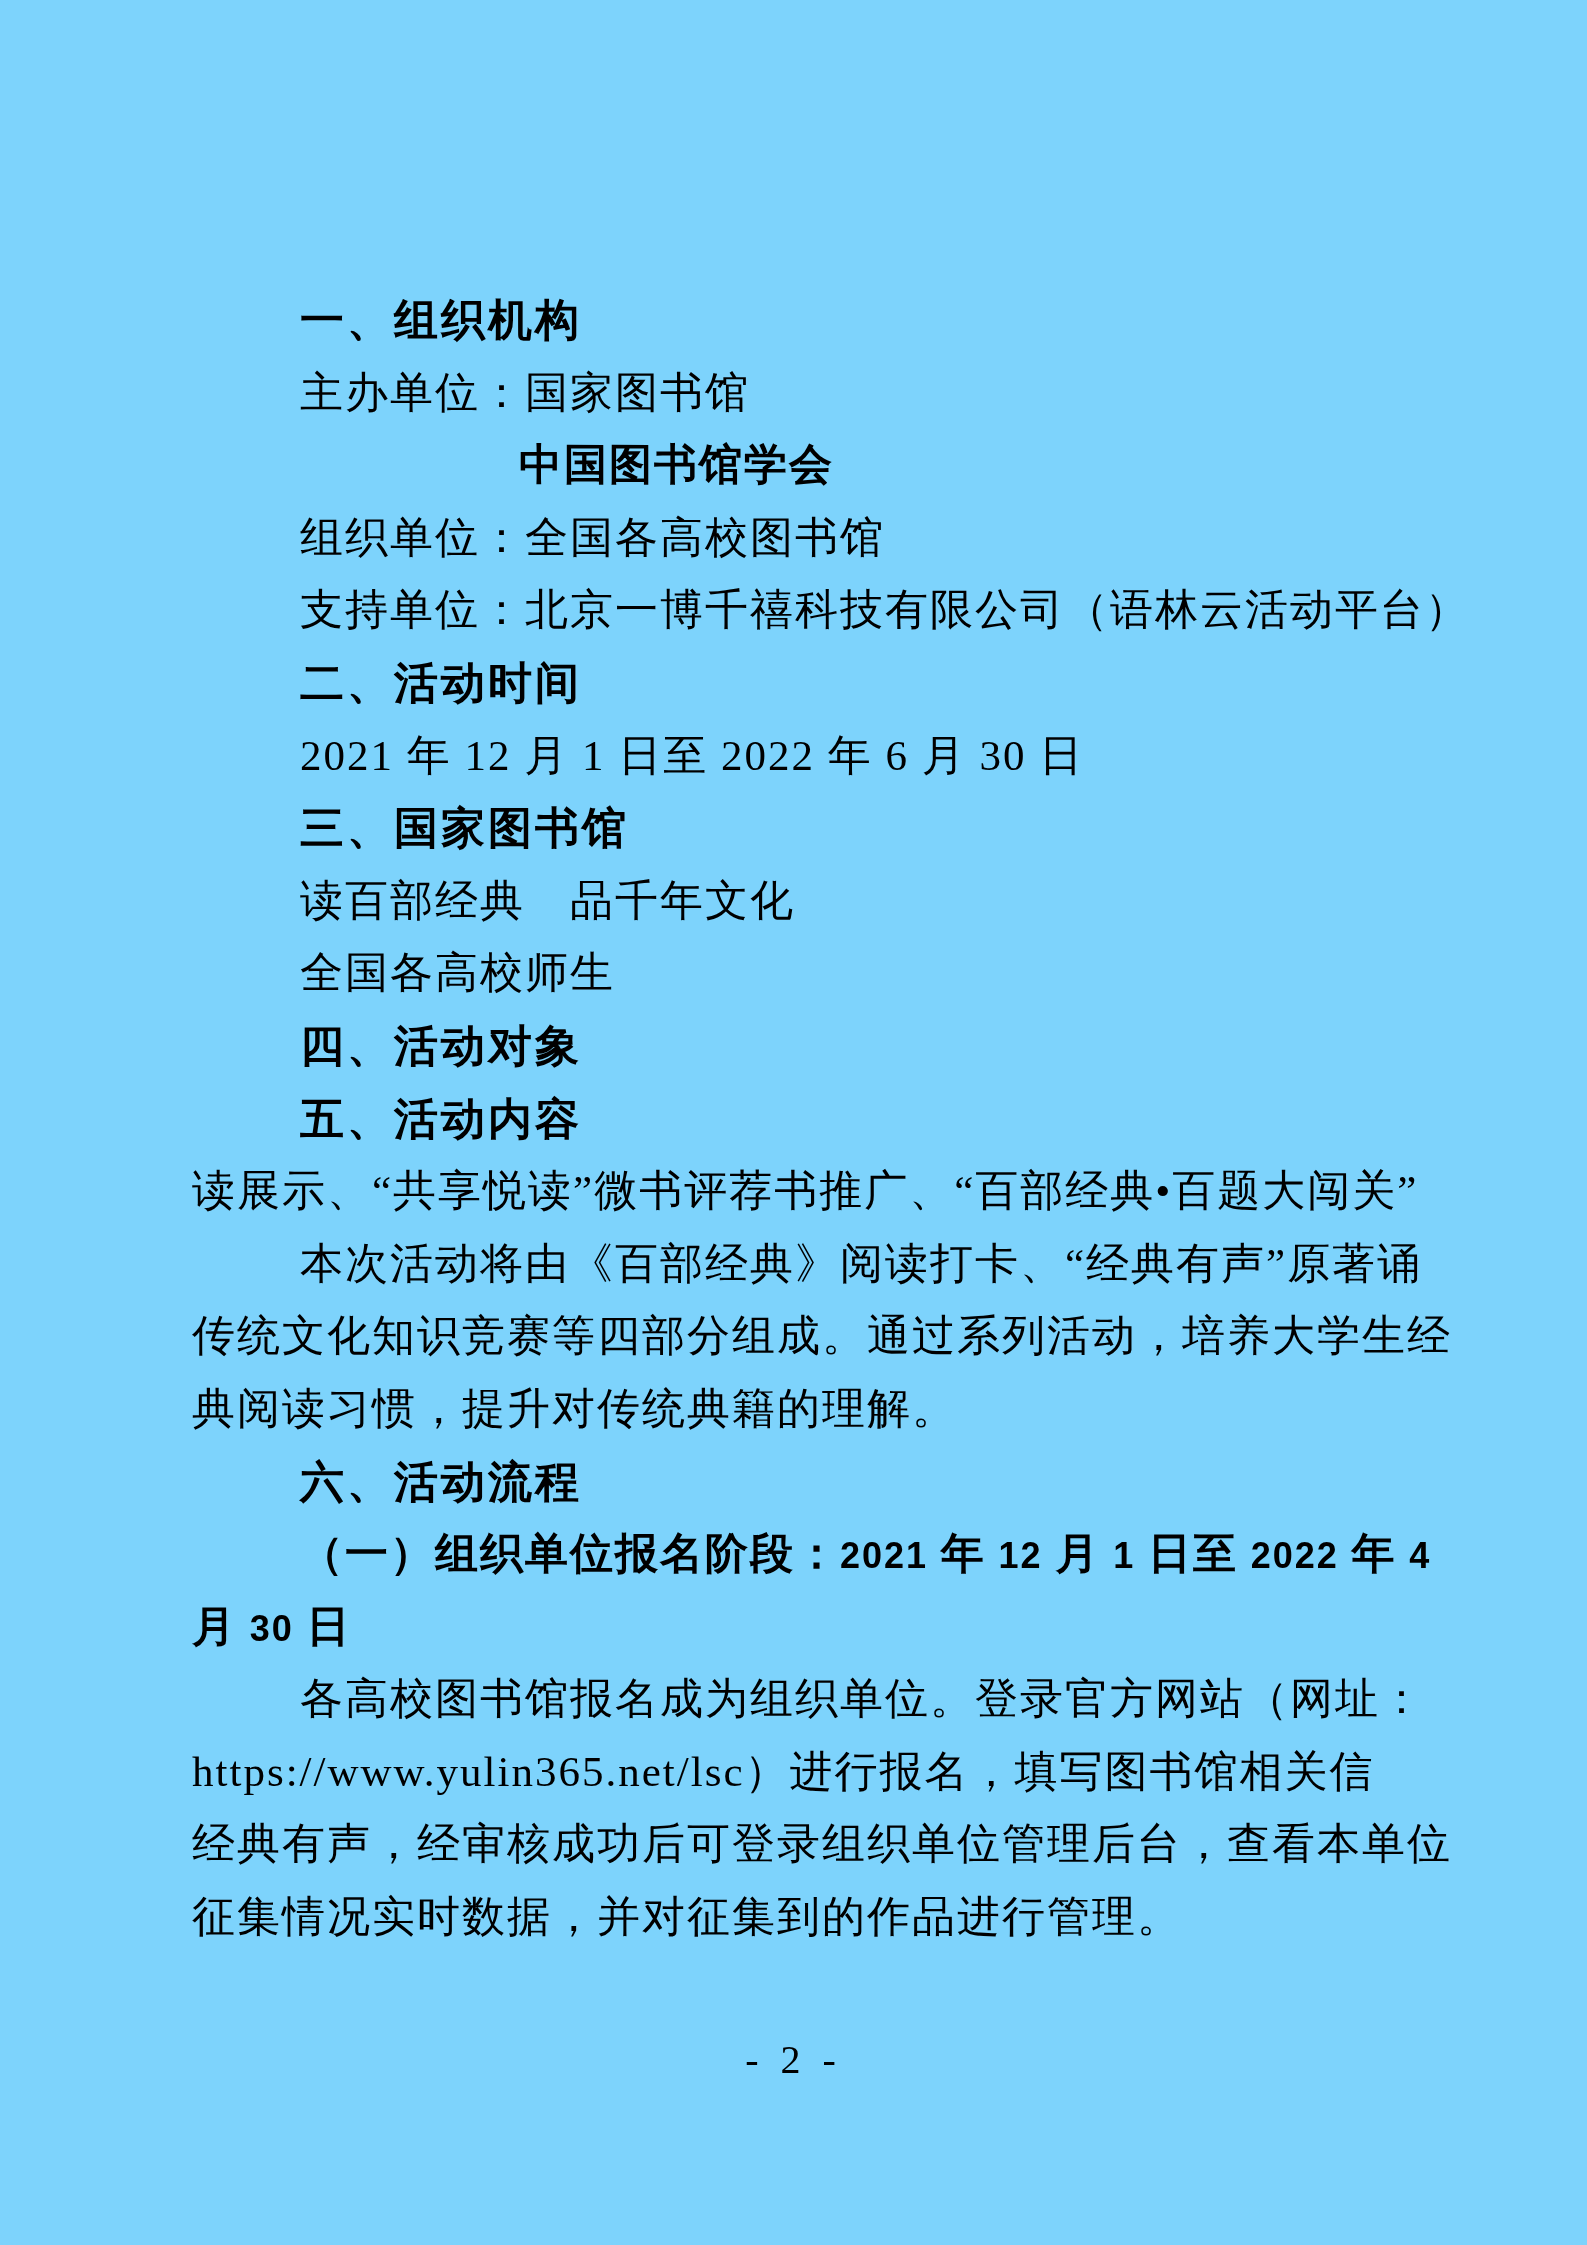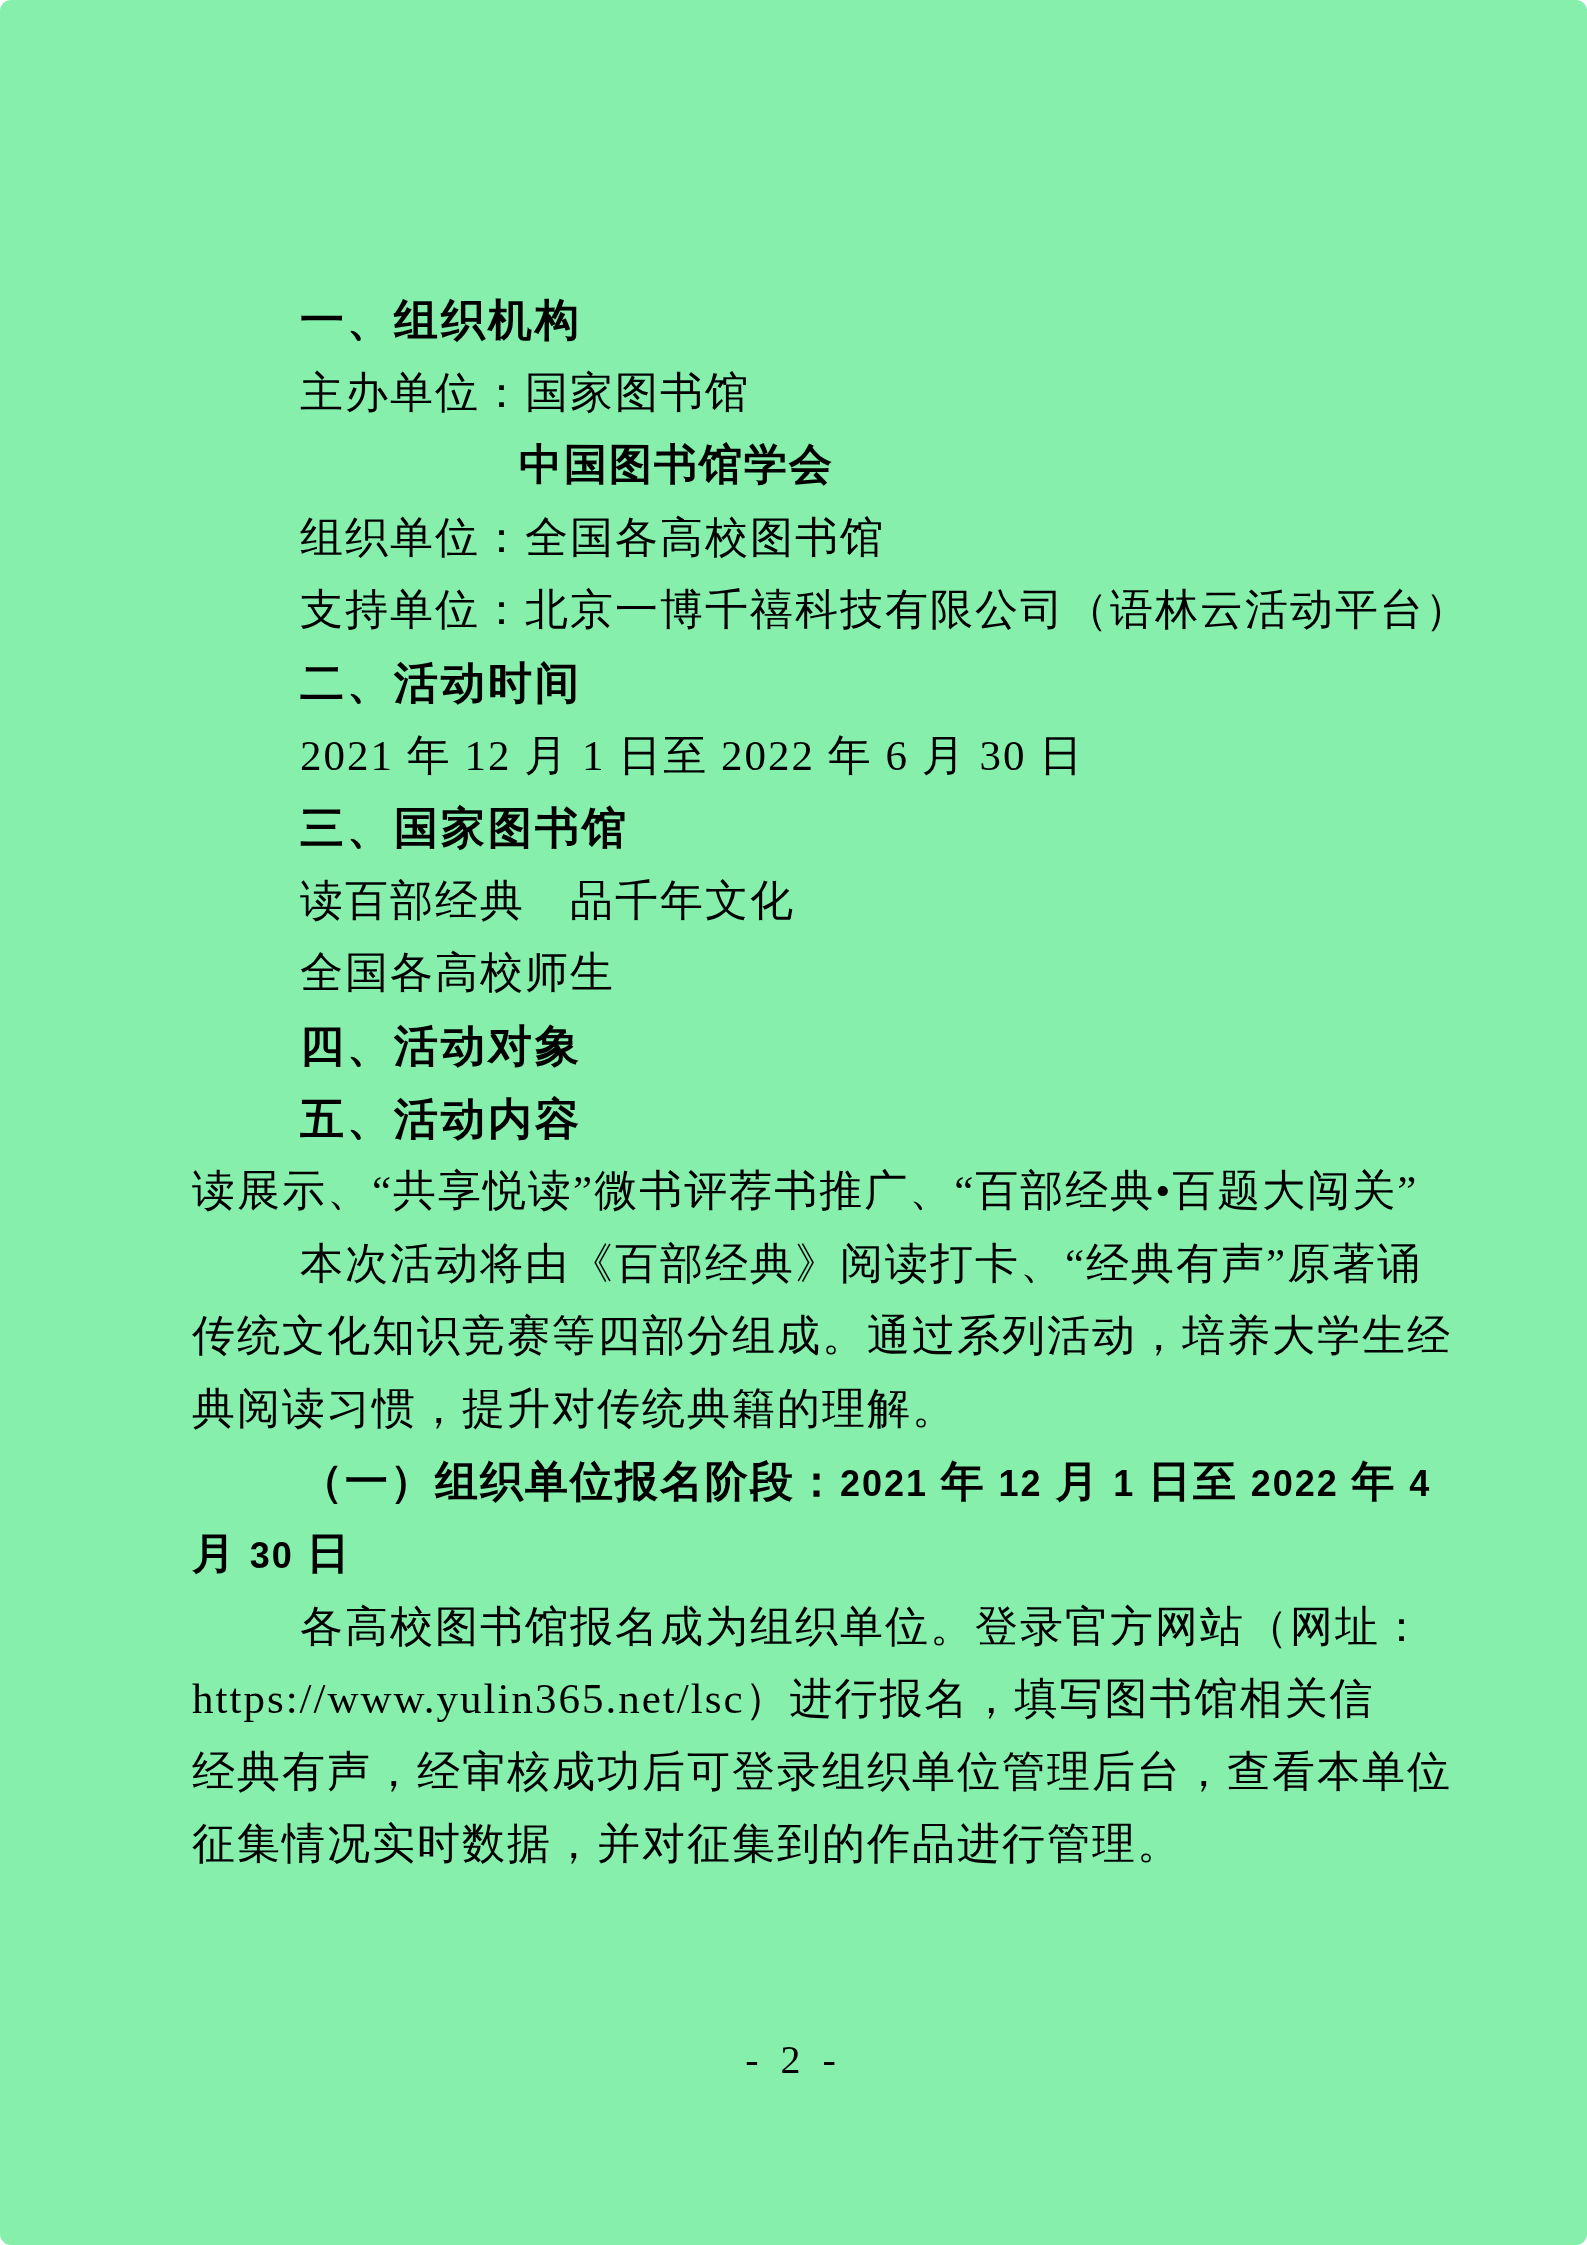--- a/index.html
+++ b/index.html
@@ -67,39 +67,40 @@
   }
   .page-number {
     font-size: 40px;
     letter-spacing: 6px;
     font-family: "Liberation Serif", "DejaVu Serif", serif;
   }
 </style>
 </head>
 <body>
 
-<main class="page" style="background: #86efac; color: rgb(0, 0, 0); border-radius: 11px;">
+<main class="page" style="background: #7dd3fc; color: rgb(0, 0, 0);">
   <section class="content">
 
   <div class="line h">一、组织机构</div>
       <div class="line ind">主办单位：国家图书馆</div>
       <div class="line val">中国图书馆学会</div>
       <div class="line ind">组织单位：全国各高校图书馆</div>
       <div class="line ind">支持单位：北京一博千禧科技有限公司（语林云活动平台）</div>
       <div class="line h">二、活动时间</div>
       <div class="line ind">2021 年 12 月 1 日至 2022 年 6 月 30 日</div>
       <div class="line h">三、国家图书馆</div>
       <div class="line ind">读百部经典　品千年文化</div>
       <div class="line ind">全国各高校师生</div>
       <div class="line h">四、活动对象</div>
       <div class="line h">五、活动内容</div>
       <div class="line cont">读展示、“共享悦读”微书评荐书推广、“百部经典•百题大闯关”</div>
       <div class="line ind">本次活动将由《百部经典》阅读打卡、“经典有声”原著诵</div>
       <div class="line cont">传统文化知识竞赛等四部分组成。通过系列活动，培养大学生经</div>
       <div class="line cont">典阅读习惯，提升对传统典籍的理解。</div>
+      <div class="line h">六、活动流程</div>
       <div class="line sub"><span class="seg-kai">（一）组织单位报名阶段：</span><span class="seg-num">2021</span><span class="seg-kai"> 年 </span><span class="seg-num">12</span><span class="seg-kai"> 月 </span><span class="seg-num">1</span><span class="seg-kai"> 日至 </span><span class="seg-num">2022</span><span class="seg-kai"> 年 </span><span class="seg-num">4</span></div>
       <div class="line subcont"><span class="seg-kai">月 </span><span class="seg-num">30</span><span class="seg-kai"> 日</span></div>
       <div class="line ind">各高校图书馆报名成为组织单位。登录官方网站（网址：</div>
       <div class="line cont">https://www.yulin365.net/lsc）进行报名，填写图书馆相关信</div>
       <div class="line cont">经典有声，经审核成功后可登录组织单位管理后台，查看本单位</div>
       <div class="line cont">征集情况实时数据，并对征集到的作品进行管理。</div>
     </section>
   <footer class="footer">
     <span class="page-number">- 2 -</span>
   </footer>

